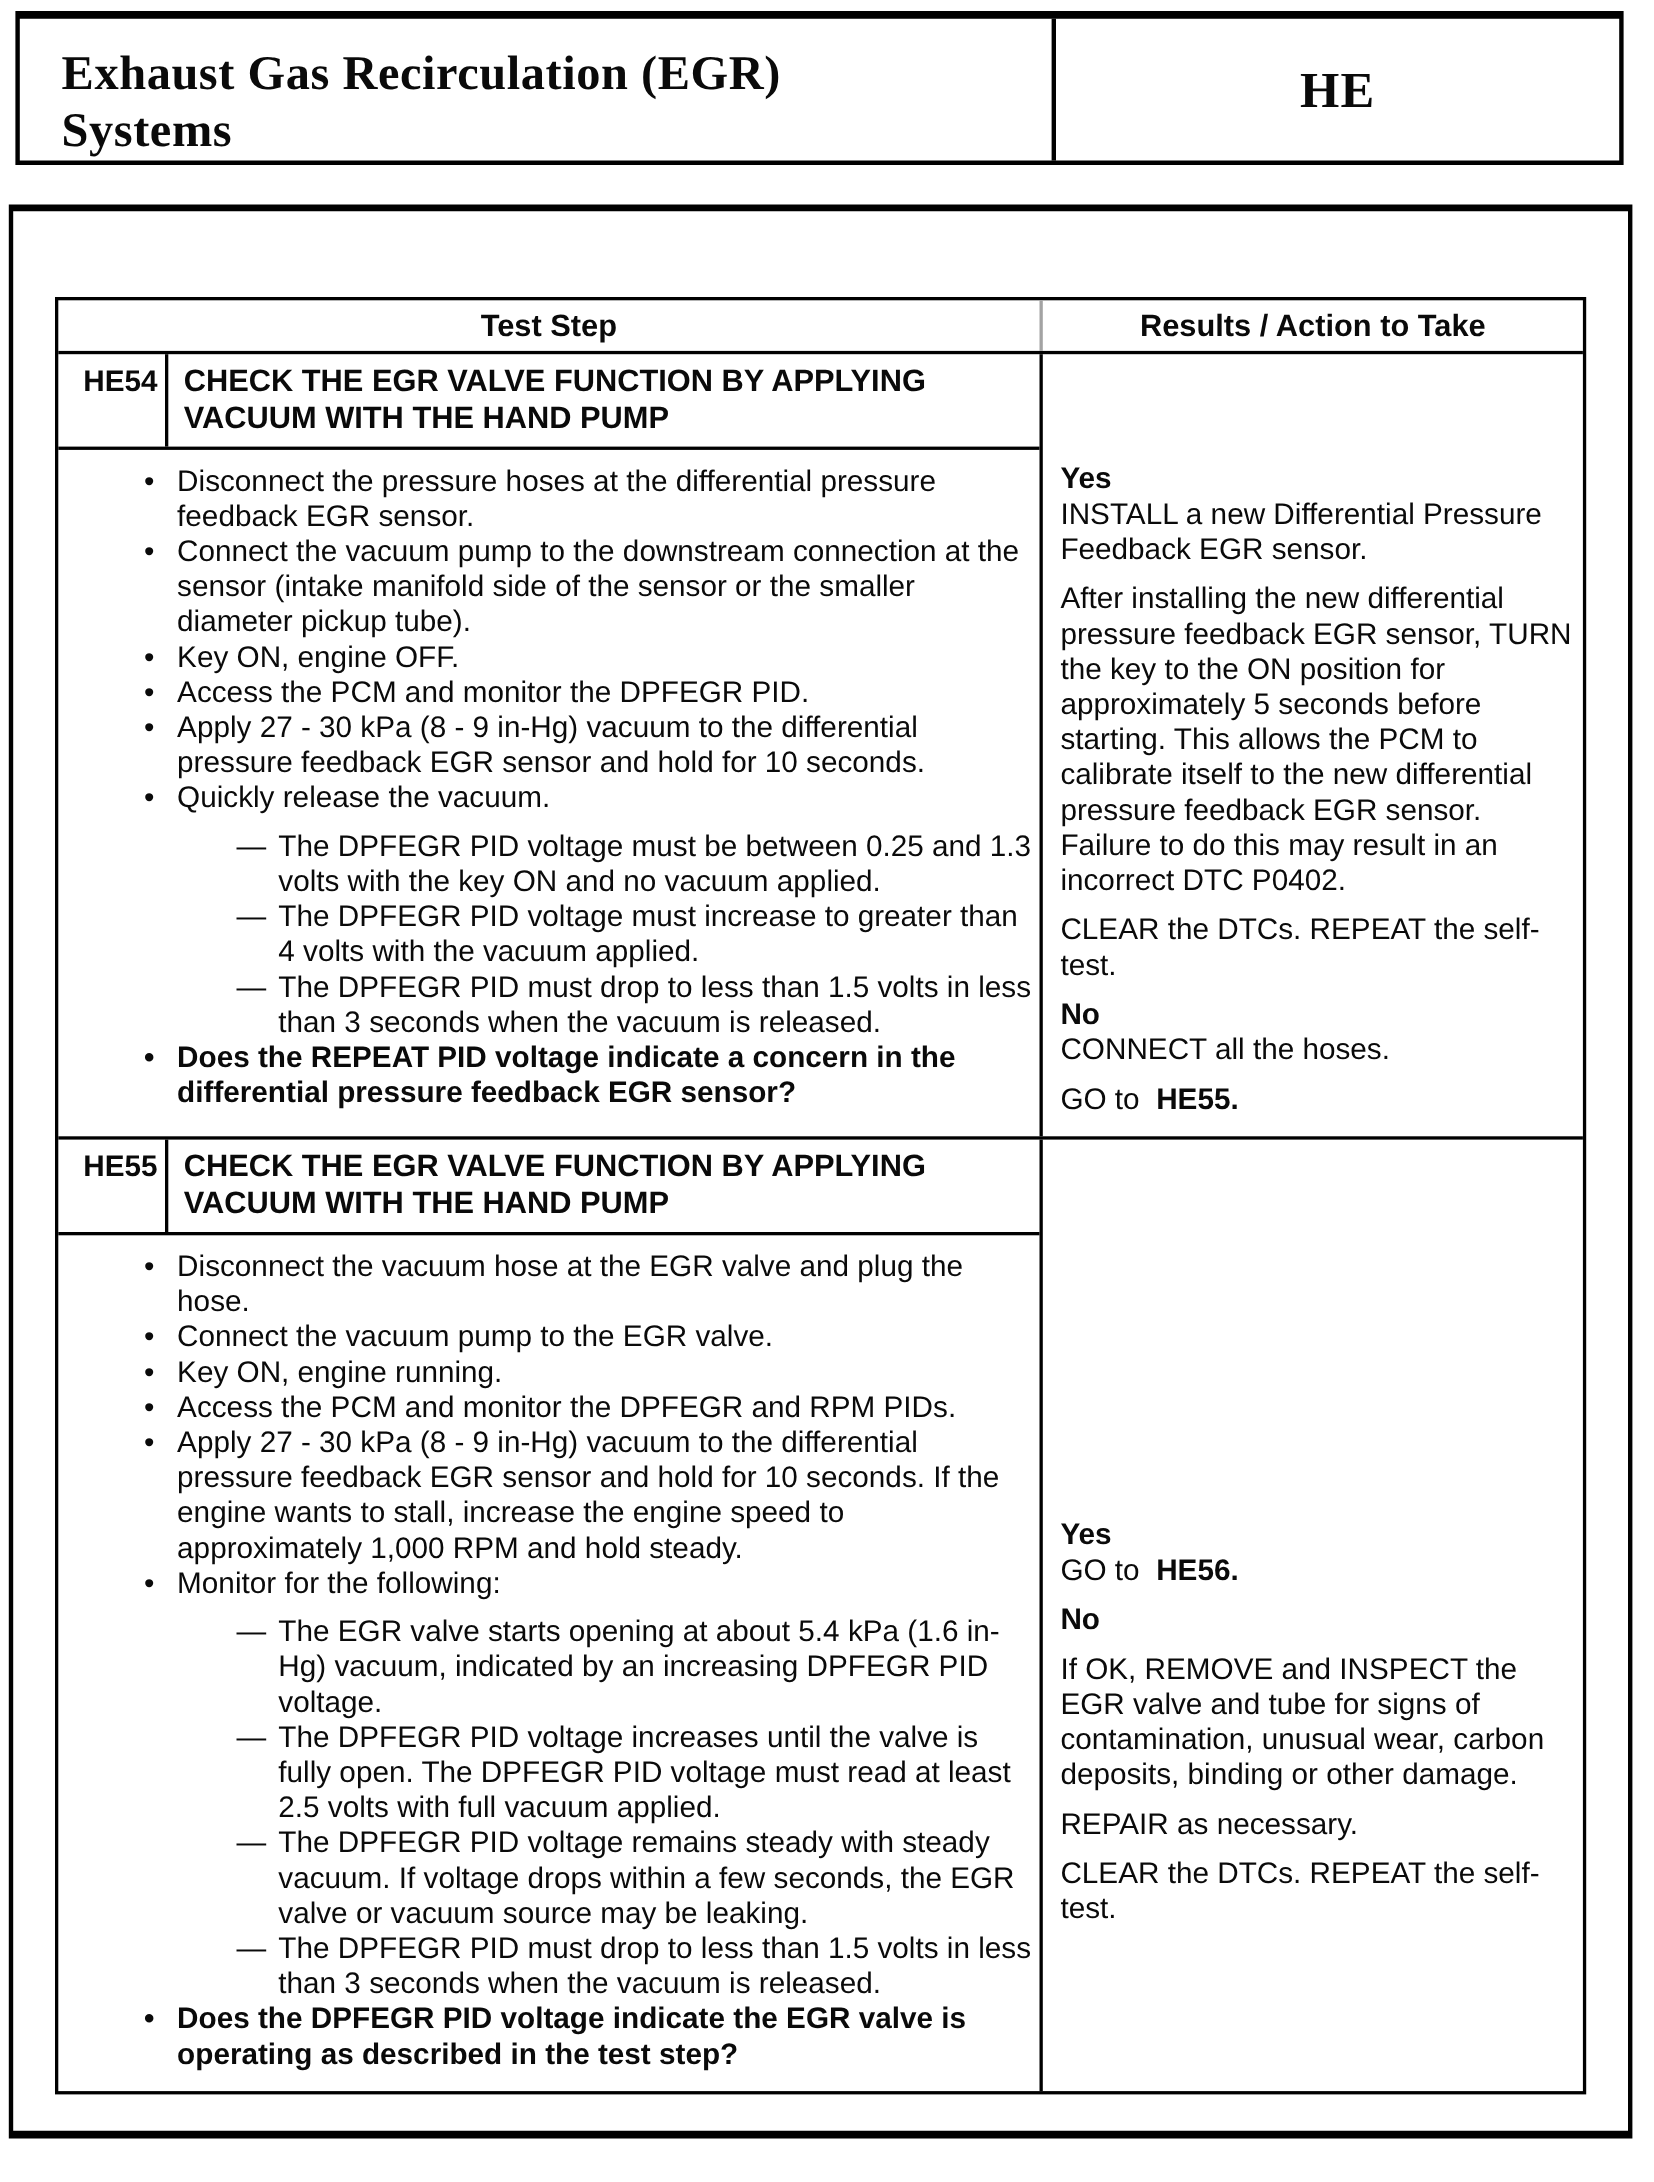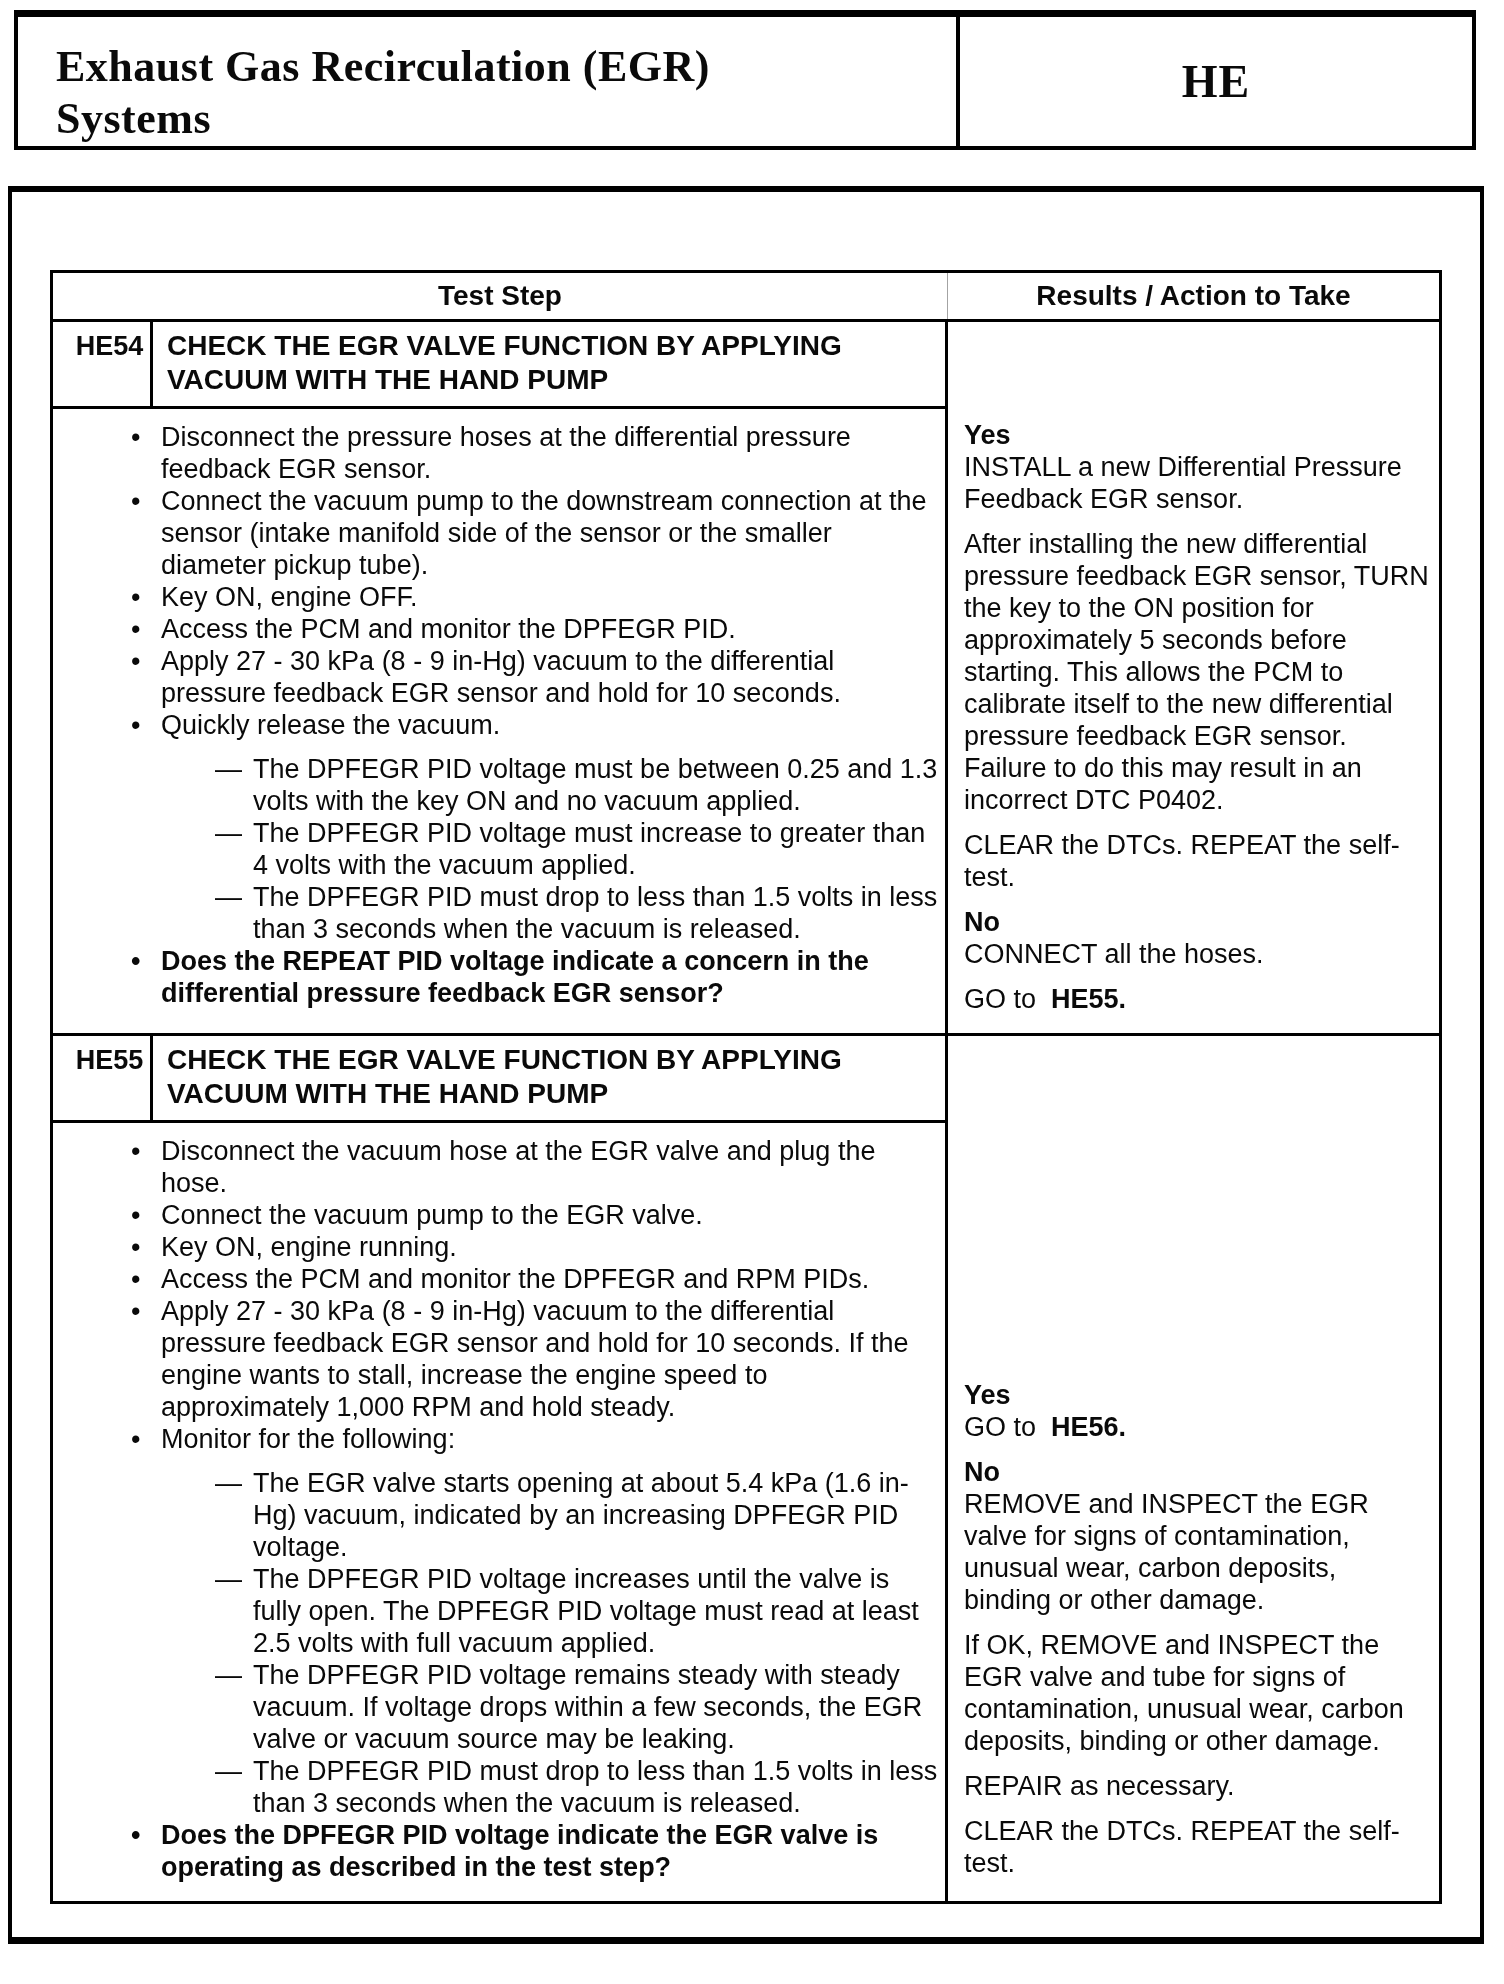--- a/index.html
+++ b/index.html
@@ -35,21 +35,21 @@
     box-sizing:border-box;background:#fff;
   }
   
   .test-table{
     position:absolute;left:38px;top:78px;width:1392px;
     border:3px solid #000;box-sizing:border-box;
     font-size:27px;line-height:32px;background:#fff;
   }
   .thead{display:flex;border-bottom:3px solid #000;height:46px;}
   .th{font-weight:bold;font-size:28px;display:flex;align-items:center;justify-content:center;box-sizing:border-box;}
-  .th-left{width:895px;border-right:1px solid #a3a3a3;}
+  .th-left{width:895px;border-right:3px solid #a3a3a3;}
   .th-right{flex:1;}
   .section{display:flex;}
   .section + .section{border-top:3px solid #000;}
   .sec-left{width:895px;border-right:3px solid #000;box-sizing:border-box;}
   .title-row{display:flex;border-bottom:3px solid #000;padding-left:16px;}
   .step-id{
     width:84px;border-right:3px solid #000;box-sizing:border-box;
     font-weight:bold;font-size:27px;text-align:center;padding-top:8px;
   }
   .step-title{flex:1;font-weight:bold;font-size:28px;line-height:34px;padding:7px 10px 9px 14px;}
@@ -195,21 +195,20 @@
               <div class="item bullet-bold">
                 <span class="marker">•</span>
                 <span class="txt">Does the DPFEGR PID voltage indicate the EGR valve is operating as described in the test step?</span>
               </div>
             </div>
           </div>
           <div class="sec-right">
             <p class="res"><span class="b">Yes</span></p>
             <p class="res tight"><span>GO to&nbsp; </span><span class="b">HE56.</span></p>
             <p class="res"><span class="b">No</span></p>
-            <p class="res tight"><span>REMOVE and INSPECT the EGR valve for signs of contamination, unusual wear, carbon deposits, binding or other damage.</span></p>
             <p class="res"><span>If OK, REMOVE and INSPECT the EGR valve and tube for signs of contamination, unusual wear, carbon deposits, binding or other damage.</span></p>
             <p class="res"><span>REPAIR as necessary.</span></p>
             <p class="res"><span>CLEAR the DTCs. REPEAT the self-test.</span></p>
           </div>
         </div>
       </div>
   </div>
 </div>
 
 </body></html>

